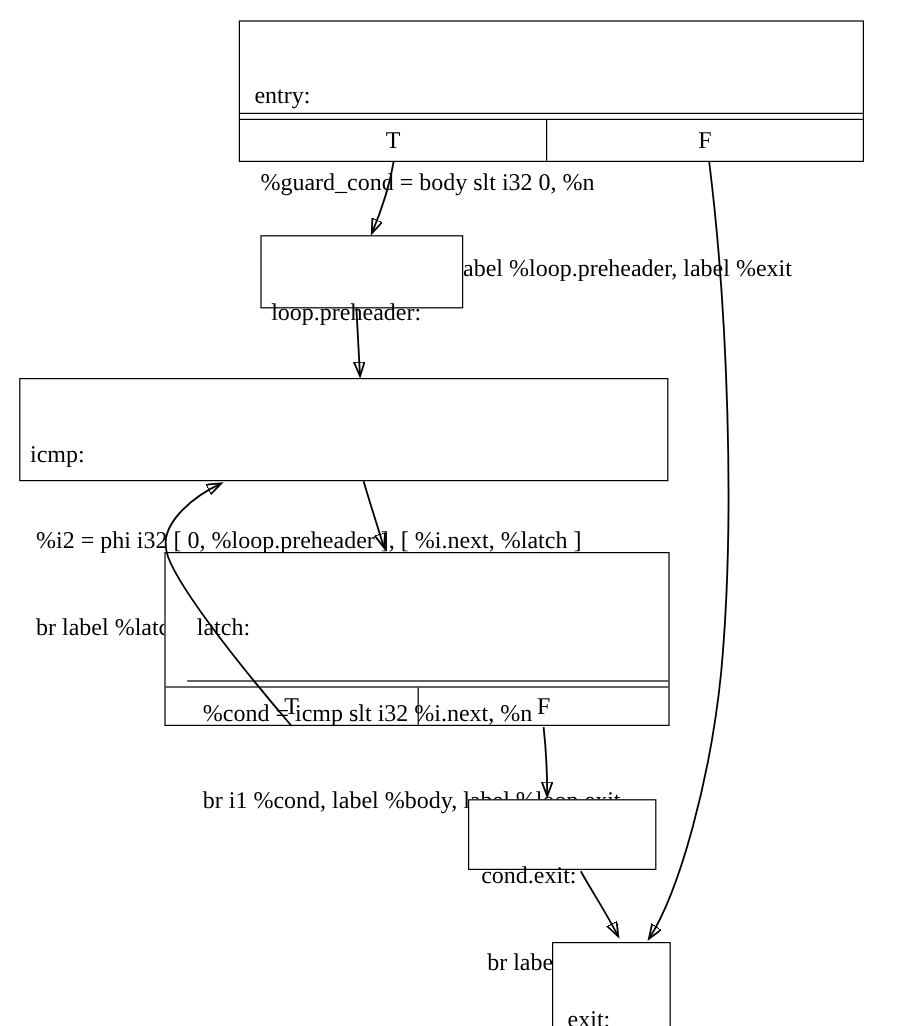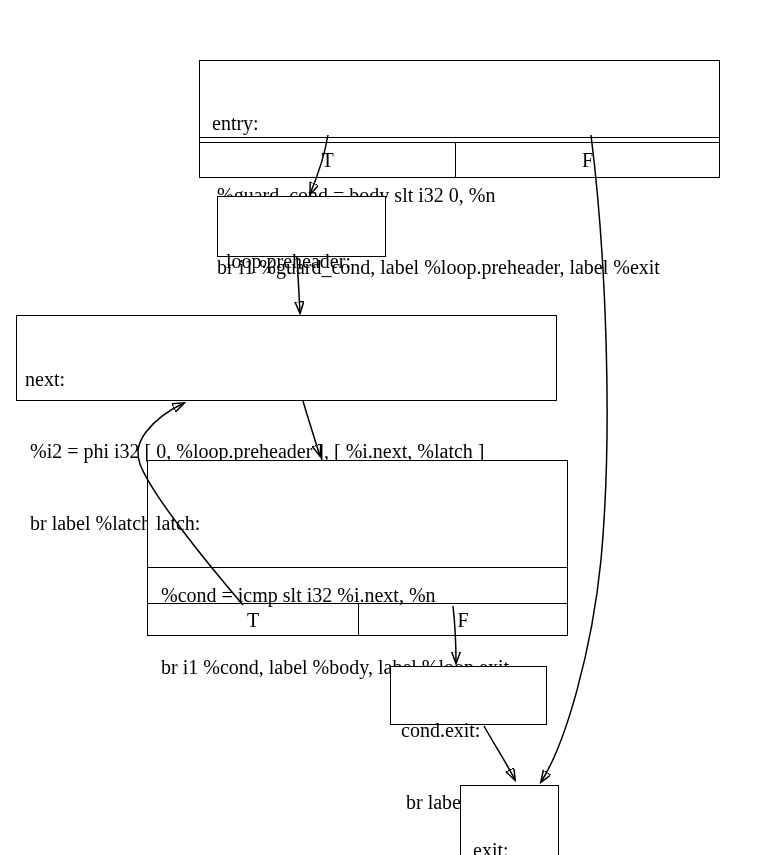--- a/index.html
+++ b/index.html
@@ -43,48 +43,48 @@
     pointer-events:none;
     z-index:5;
   }
   #edges path{fill:none;stroke:#000000;stroke-width:1.5px;}
 </style>
 </head>
 <body>
 
 <div id="canvas">
 
-  <div class="node" style="left:199px;top:17px;width:521px;height:118px;margin-top:43px;">
+  <div class="node" style="left:199px;top:17px;width:521px;height:118px;">
     <div class="ntext sep" style="height:74px;">
       <div>entry:</div>
       <div> %guard_cond = body slt i32 0, %n</div>
       <div> br i1 %guard_cond, label %loop.preheader, label %exit</div>
     </div>
     <div class="ports" style="height:34px;">
       <div class="port t" style="width:256px;">T</div>
       <div class="port f">F</div>
     </div>
   </div>
 
   <div class="node" style="left:217px;top:196px;width:169px;height:61px;">
     <div class="ntext pad8" style="padding-top:4px;">
       <div>loop.preheader:</div>
       <div> br label %body</div>
     </div>
   </div>
 
   <div class="node" style="left:16px;top:315px;width:541px;height:86px;">
     <div class="ntext pad8" style="padding-top:3px;">
-      <div>next:</div>
+      <div>icmp:</div>
       <div> %i2 = phi i32 [ 0, %loop.preheader ], [ %i.next, %latch ]</div>
       <div> br label %latch</div>
     </div>
   </div>
 
-  <div class="node" style="left:147px;top:460px;width:421px;height:176px;">
+  <div class="node" style="left:137px;top:460px;width:421px;height:145px;padding-left:18px;">
     <div class="ntext pad8 sep" style="height:104px;">
       <div>latch:</div>
       <div> %cond = icmp slt i32 %i.next, %n</div>
       <div> br i1 %cond, label %body, label %loop.exit</div>
     </div>
     <div class="ports" style="height:31px;">
       <div class="port t" style="width:211px;">T</div>
       <div class="port f">F</div>
     </div>
   </div>

